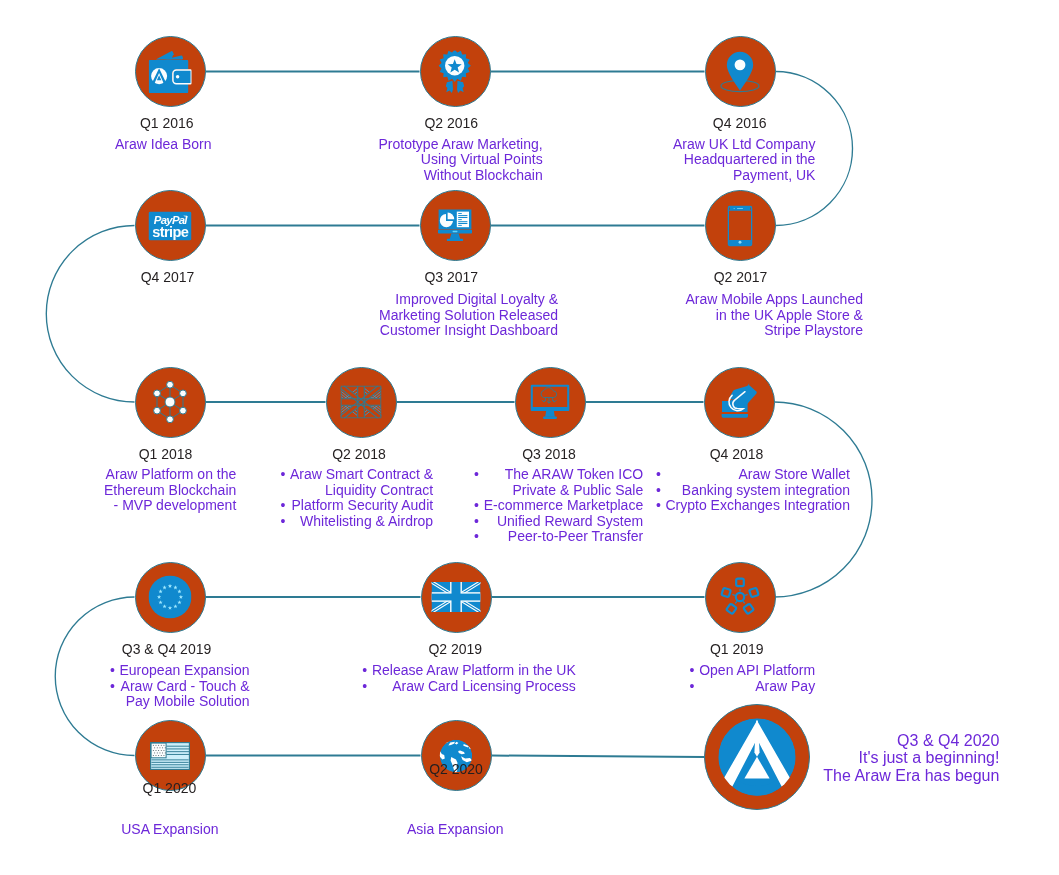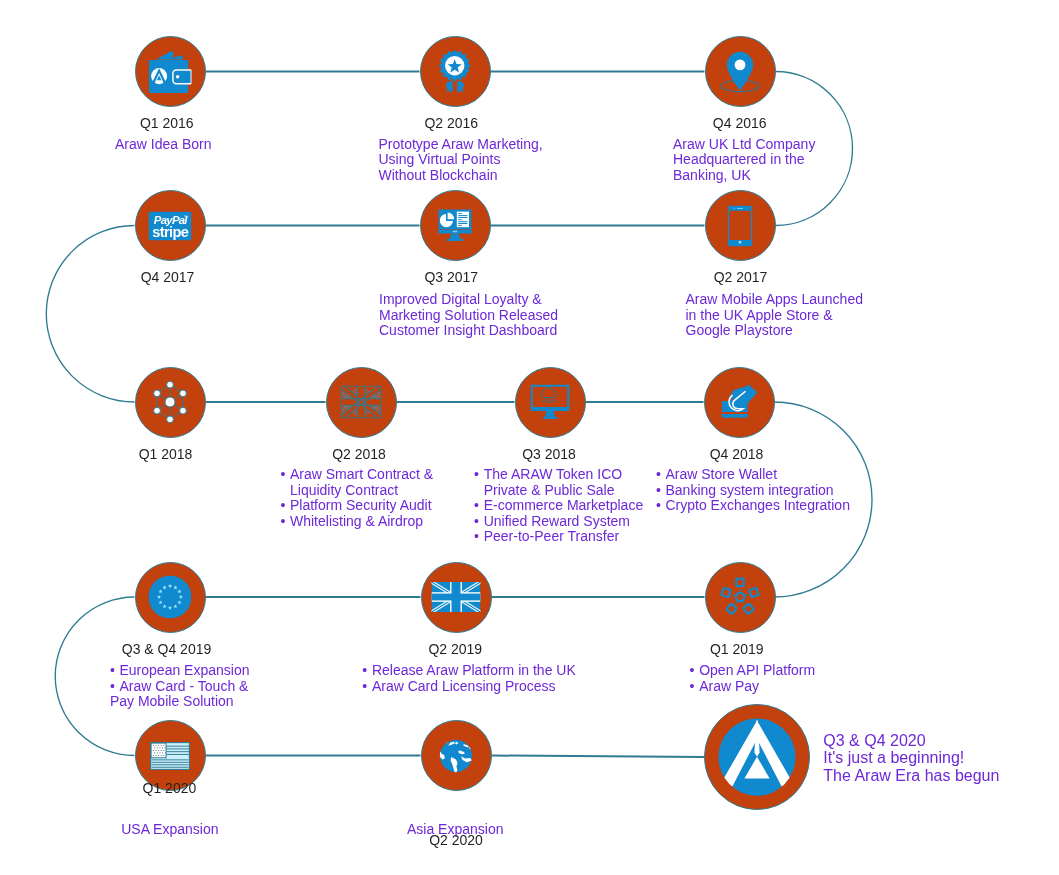--- a/index.html
+++ b/index.html
@@ -1,19 +1,19 @@
 <!DOCTYPE html>
 <html><head>
 <meta charset="utf-8">
 <title>Araw Roadmap</title>
 <style>
   html,body{margin:0;padding:0;}
   body{width:1059px;height:875px;background:#ffffff;
        font-family:"Liberation Sans",sans-serif;overflow:hidden;}
-  #stage{position:relative;width:1059px;height:875px;}
+  #stage{position:relative;width:1059px;height:875px;text-align:right;}
   #track{position:absolute;left:0;top:0;width:1059px;height:875px;}
   .node{position:absolute;border-radius:50%;background:#c2410c;
         box-sizing:border-box;border:1.35px solid #2e7b93;}
   .node .gfx{position:absolute;left:50%;top:50%;transform:translate(-50%,-50%);display:block;}
   .ttl{position:absolute;font-size:14px;line-height:14px;white-space:nowrap;color:#231f20;
        transform:translateX(-50%);}
   .bdy{position:absolute;font-size:14px;line-height:15.5px;color:#6d28d9;}
   .bdy .ln{white-space:nowrap;position:relative;}
   .bdy .bl{position:absolute;left:-9.6px;}
   .finale-text{font-size:16px;line-height:17.55px;}
@@ -80,21 +80,21 @@
       <svg class="gfx" width="44" height="42" viewBox="0 0 44 42">
 <ellipse cx="22" cy="35.0" rx="19.0" ry="5.6" fill="none" stroke="#2e7b93" stroke-width="1.2"></ellipse>
 <path d="M22 0.8 a13.2 13.2 0 0 0 -13.2 13.2 c0 7.4 9.0 19.6 13.2 25.6 4.2 -6.0 13.2 -18.2 13.2 -25.6 A13.2 13.2 0 0 0 22 0.8 z" fill="#1089ce"></path>
 <circle cx="22" cy="13.9" r="5.4" fill="#fbfdfe"></circle>
 </svg>
     </div>
 <div class="ttl" style="left:739.70px;top:116.20px;">Q4 2016</div>
 <div class="bdy" style="left:673.00px;top:136.70px;">
       <div class="ln"><span>Araw UK Ltd Company</span></div>
       <div class="ln"><span>Headquartered in the</span></div>
-      <div class="ln"><span>Banking, UK</span></div>
+      <div class="ln"><span>Payment, UK</span></div>
     </div>
 <div class="node" style="left:134.50px;top:190.00px;width:71.00px;height:71.00px;">
       <svg class="gfx" width="43" height="29" viewBox="0 0 43 29">
 <rect x="0" y="0" width="43" height="29" rx="2.0" fill="#1089ce"></rect>
 <text x="21.8" y="12.6" font-family="Liberation Sans, sans-serif" font-size="11.4" font-weight="bold" font-style="italic" fill="#fbfdfe" text-anchor="middle" letter-spacing="-0.75">PayPal</text>
 <text x="34.6" y="6.4" font-family="Liberation Sans, sans-serif" font-size="4.0" fill="#fbfdfe">™</text>
 <text x="21.8" y="25.6" font-family="Liberation Sans, sans-serif" font-size="14.6" font-weight="bold" fill="#fbfdfe" text-anchor="middle" letter-spacing="-0.6">stripe</text>
 </svg>
     </div>
 <div class="ttl" style="left:167.50px;top:270.20px;">Q4 2017</div>
@@ -133,21 +133,21 @@
 <rect x="9.4" y="2.4" width="6.2" height="0.8" rx="0.4" fill="#8ddcfa"></rect>
 <circle cx="6.6" cy="2.9" r="0.5" fill="#8ddcfa"></circle>
 <path d="M1.6 34.4 h21.8 v4.0 a1.4 1.4 0 0 1 -1.4 1.4 h-19.0 a1.4 1.4 0 0 1 -1.4 -1.4 z" fill="#1089ce"></path>
 <circle cx="12.5" cy="36.7" r="1.45" fill="#8ddcfa"></circle>
 </svg>
     </div>
 <div class="ttl" style="left:740.50px;top:270.20px;">Q2 2017</div>
 <div class="bdy" style="left:685.50px;top:292.00px;">
       <div class="ln"><span>Araw Mobile Apps Launched</span></div>
       <div class="ln"><span>in the UK Apple Store &amp;</span></div>
-      <div class="ln"><span>Google Playstore</span></div>
+      <div class="ln"><span>Stripe Playstore</span></div>
     </div>
 <div class="node" style="left:134.50px;top:366.50px;width:71.00px;height:71.00px;">
       <svg class="gfx" width="38" height="42" viewBox="0 0 38 42">
 <g stroke="#2e7b93" stroke-width="1.0" fill="none">
           <line x1="19.00" y1="3.70" x2="31.99" y2="12.35"></line>
           <line x1="31.99" y1="12.35" x2="31.99" y2="29.65"></line>
           <line x1="31.99" y1="29.65" x2="19.00" y2="38.30"></line>
           <line x1="19.00" y1="38.30" x2="6.01" y2="29.65"></line>
           <line x1="6.01" y1="29.65" x2="6.01" y2="12.35"></line>
           <line x1="6.01" y1="12.35" x2="19.00" y2="3.70"></line>
@@ -163,20 +163,25 @@
           <circle cx="31.99" cy="12.35" r="3.4"></circle>
           <circle cx="31.99" cy="29.65" r="3.4"></circle>
           <circle cx="19.00" cy="38.30" r="3.4"></circle>
           <circle cx="6.01" cy="29.65" r="3.4"></circle>
           <circle cx="6.01" cy="12.35" r="3.4"></circle>
           <circle cx="19.0" cy="21.0" r="5.0"></circle>
         </g>
 </svg>
     </div>
 <div class="ttl" style="left:165.50px;top:446.60px;">Q1 2018</div>
+<div class="bdy" style="left:104.00px;top:467.10px;">
+      <div class="ln"><span>Araw Platform on the</span></div>
+      <div class="ln"><span>Ethereum Blockchain</span></div>
+      <div class="ln"><span>- MVP development</span></div>
+    </div>
 <div class="node" style="left:325.50px;top:366.50px;width:71.00px;height:71.00px;">
       <svg class="gfx" width="41" height="33" viewBox="0 0 41 33">
         <defs>
           <clipPath id="ukq0">
             <rect x="0.55" y="0.55" width="19.95" height="15.95"></rect>
           </clipPath>
           <clipPath id="ukq1">
             <rect x="20.50" y="0.55" width="19.95" height="15.95"></rect>
           </clipPath>
           <clipPath id="ukq2">
@@ -391,21 +396,21 @@
 <path d="M17.6 2.8 l1.8 1.2 -1.8 1.4 -1.8 -1.0 z"></path>
 <path d="M12.2 18.0 l4.8 2.6 1.6 3.4 -1.2 3.6 1.0 3.4 -1.8 4.4 -1.8 -5.0 -1.2 -4.2 -2.0 -4.6 z"></path>
 <path d="M19.2 12.0 l2.0 -0.6 3.8 1.6 0.8 1.8 -3.2 0.4 -2.8 -1.2 z"></path>
 <path d="M24.6 5.0 l5.2 2.0 -0.6 1.6 -4.8 -1.8 z"></path>
 <path d="M30.4 7.8 l5.6 2.2 -0.5 1.6 -5.4 -2.2 z"></path>
 <path d="M22.0 17.2 l4.2 2.4 4.8 -0.6 2.2 2.4 -5.4 1.8 -4.2 -2.2 z"></path>
 </g>
 </g>
 </svg>
     </div>
-<div class="ttl" style="left:456.00px;top:833px;">Q2 2020</div>
+<div class="ttl" style="left:456.00px;top:762px;">Q2 2020</div>
 <div class="bdy" style="left:407.00px;top:822.40px;">
       <div class="ln"><span>Asia Expansion</span></div>
     </div>
 <div class="node finale" style="left:704.00px;top:704.00px;width:106.00px;height:106.00px;">
       <svg class="gfx" width="78" height="78" viewBox="0 0 78 78">
 <defs>
           <clipPath id="arawclip">
             <circle cx="39" cy="39" r="38.7"></circle>
           </clipPath>
         </defs>

